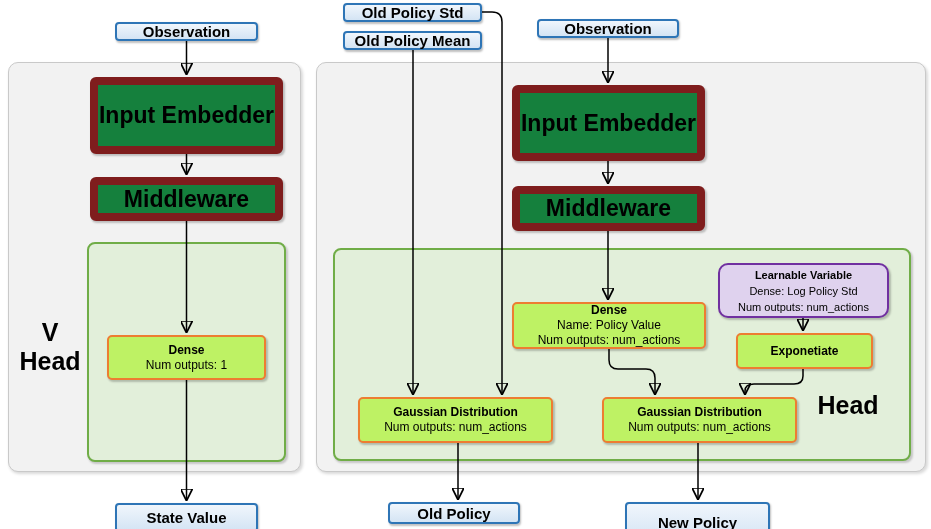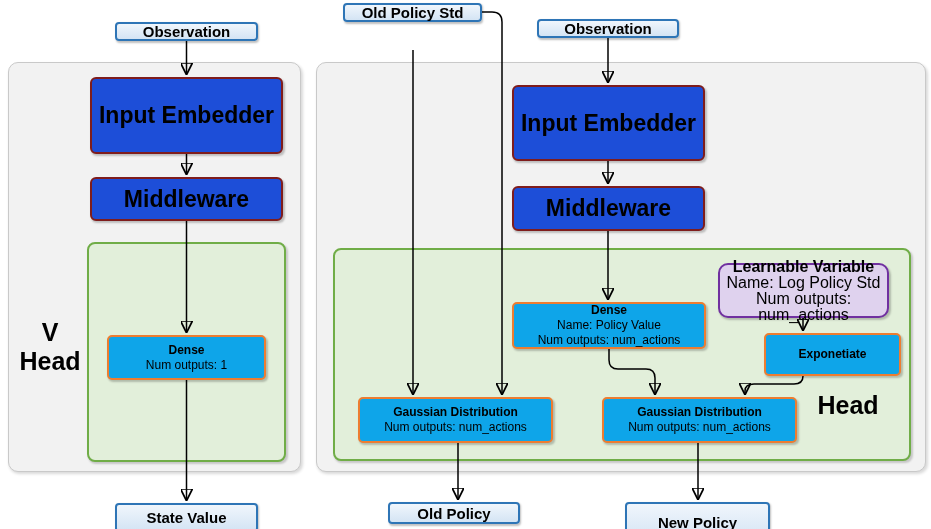--- a/index.html
+++ b/index.html
@@ -13,35 +13,35 @@
   }
   .green-container {
     position:absolute; background:#E2EFDA; border:2px solid #70AD47;
     border-radius:8px; box-shadow:1.5px 2px 2px rgba(0,0,0,.18); z-index:2;
   }
   .node {
     position:absolute; display:flex; flex-direction:column; align-items:center;
     justify-content:center; text-align:center; z-index:4; box-sizing:border-box;
   }
   .green-box {
-    background:#1d4ed8; border:2px solid #7f1d1d; border-radius:6px;
+    background:#15803d; border:8px solid #7f1d1d; border-radius:6px;
     font-weight:bold; font-size:23px; box-shadow:1.5px 2px 2px rgba(0,0,0,.22);
   }
   .blue-box {
     background:linear-gradient(180deg,#f0f6fc 0%,#d4e4f4 100%);
     border:2px solid #2E75B6; border-radius:4px;
     font-weight:bold; font-size:15px; box-shadow:1px 1.5px 2px rgba(0,0,0,.25);
   }
   .orange-box {
-    background:#0ea5e9; border:2px solid #ED7D31; border-radius:5px;
+    background:#bef264; border:2px solid #ED7D31; border-radius:5px;
     font-size:12px; line-height:15px; box-shadow:1.5px 2px 2px rgba(0,0,0,.22);
   }
   .purple-box {
     background:#DFD2EE; border:2.5px solid #7030A0; border-radius:10px;
-    font-size:16px; line-height:16px; box-shadow:1.5px 2px 2px rgba(0,0,0,.22);
+    font-size:11px; line-height:16px; box-shadow:1.5px 2px 2px rgba(0,0,0,.22);
   }
   .node .title { font-weight:bold; }
   .head-label {
     position:absolute; font-weight:bold; font-size:25px; line-height:29px;
     text-align:center; z-index:4;
   }
   svg.connectors {
     position:absolute; left:0; top:0; width:931px; height:529px;
     z-index:3; pointer-events:none;
   }
@@ -79,20 +79,23 @@
     <path d="M 458 443 L 458 498" marker-end="url(#ah)"></path>
     <path d="M 698 443 L 698 498" marker-end="url(#ah)"></path>
   </svg>
 
   <div class="node blue-box" style="left:115px; top:22px; width:143px; height:19px;">
     <span>Observation</span>
   </div>
   <div class="node blue-box" style="left:343px; top:3px; width:139px; height:19px;">
     <span>Old Policy Std</span>
   </div>
+  <div class="node blue-box" style="left:343px; top:31px; width:139px; height:19px;">
+    <span>Old Policy Mean</span>
+  </div>
   <div class="node blue-box" style="left:537px; top:19px; width:142px; height:19px;">
     <span>Observation</span>
   </div>
   <div class="node blue-box" style="left:115px; top:503px; width:143px; height:29px;">
     <span>State Value</span>
   </div>
   <div class="node blue-box" style="left:388px; top:502px; width:132px; height:22px;">
     <span>Old Policy</span>
   </div>
   <div class="node blue-box" style="left:625px; top:502px; width:145px; height:40px;">
@@ -120,24 +123,24 @@
   <div class="node green-box" style="left:512px; top:186px; width:193px; height:45px;">
     <span>Middleware</span>
   </div>
   <div class="node orange-box" style="left:512px; top:302px; width:194px; height:47px;">
     <span class="title">Dense</span>
     <span>Name: Policy Value</span>
     <span>Num outputs: num_actions</span>
   </div>
   <div class="node purple-box" style="left:718px; top:263px; width:171px; height:55px;">
     <span class="title">Learnable Variable</span>
-    <span>Name: Log Policy Std</span>
+    <span>Dense: Log Policy Std</span>
     <span>Num outputs: num_actions</span>
   </div>
-  <div class="node orange-box" style="left:736px; top:333px; width:137px; height:43px;margin-left:28px;">
+  <div class="node orange-box" style="left:736px; top:333px; width:137px; height:36px;">
     <span class="title">Exponetiate</span>
   </div>
   <div class="node orange-box" style="left:358px; top:397px; width:195px; height:46px;">
     <span class="title">Gaussian Distribution</span>
     <span>Num outputs: num_actions</span>
   </div>
   <div class="node orange-box" style="left:602px; top:397px; width:195px; height:46px;">
     <span class="title">Gaussian Distribution</span>
     <span>Num outputs: num_actions</span>
   </div>

